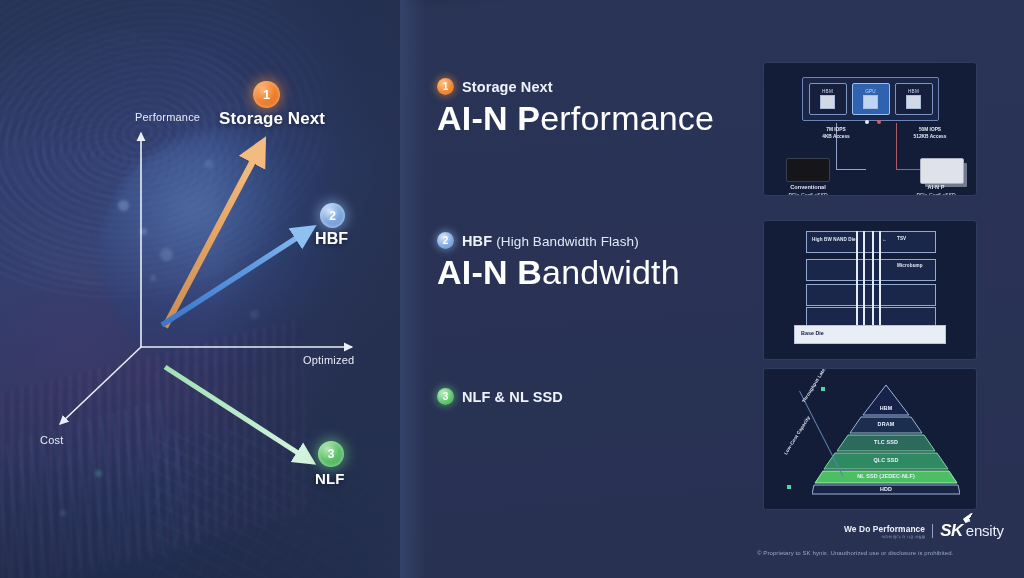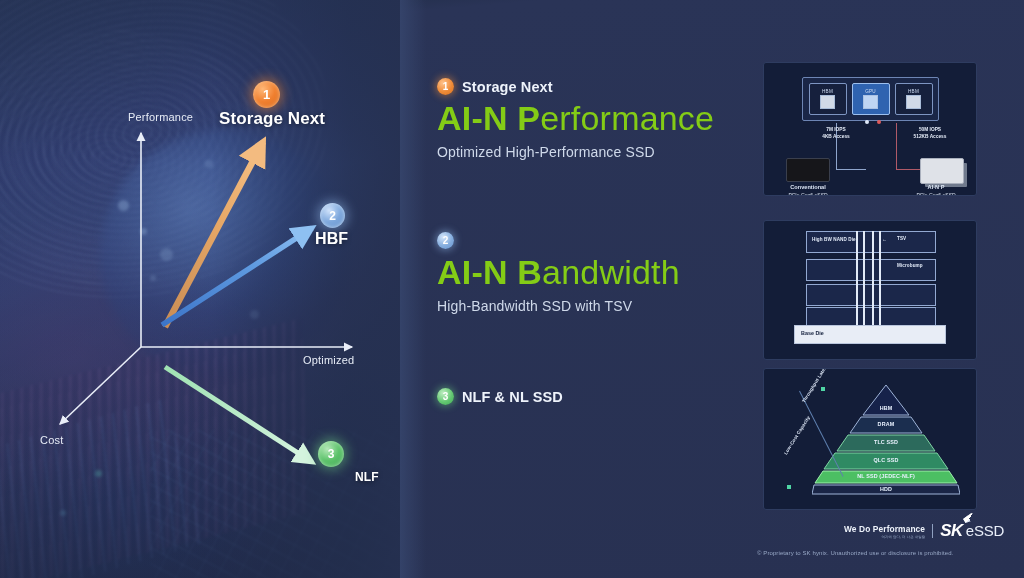--- a/index.html
+++ b/index.html
@@ -85,21 +85,21 @@
   }
   .panel::before{
     content:"";position:absolute;left:0;top:0;width:26px;height:100%;
     background:linear-gradient(90deg, rgba(56,72,112,.75), rgba(40,50,82,0));
   }
 
   
   .axes{position:absolute;left:0;top:0;width:408px;height:578px;}
 
   .lbl{position:absolute;color:#e7ecf6;font-size:11px;letter-spacing:.2px;white-space:nowrap;}
-  .lbl-perf{left:113px;top:111px;padding-left:15px;}
+  .lbl-perf{left:120px;top:111px;padding-left:15px;}
   .lbl-cap{left:303px;top:354px;}
   .lbl-cost{left:40px;top:434px;text-align:right;}
 
   .badge{
     position:absolute;width:27px;height:27px;border-radius:50%;
     display:flex;align-items:center;justify-content:center;
     font-size:13px;font-weight:700;color:#fff;
   }
   .badge.b1{
     left:253px;top:81px;
@@ -113,42 +113,42 @@
   }
   .badge.b3{
     left:318px;top:441px;width:26px;height:26px;font-size:12px;
     background:radial-gradient(circle at 36% 30%, #b5e8b8, #5cc26a 48%, #3da css);
     background:radial-gradient(circle at 36% 30%, #b5e8b8, #5cc26a 48%, #3da453 100%);
     box-shadow:0 0 12px 3px rgba(110,210,130,.48), inset 0 0 4px rgba(230,255,232,.65);
   }
   .kicker{position:absolute;color:#fff;font-weight:700;letter-spacing:.1px;text-shadow:0 1px 5px rgba(0,0,0,.45);}
   .k1{left:219px;top:109px;font-size:17px;}
   .k2{left:315px;top:230px;font-size:16px;}
-  .k3{left:315px;top:470px;font-size:12px;margin-left:40px;}
+  .k3{left:315px;top:470px;font-size:15px;}
 
   
   .block{position:absolute;left:437px;}
   .blk1{top:78px;} .blk2{top:232px;} .blk3{top:388px;}
 
   .blk-head{display:flex;align-items:center;gap:8px;margin-bottom:2px;}
   .dot{
     width:17px;height:17px;border-radius:50%;display:flex;align-items:center;
     justify-content:center;font-size:10px;font-weight:700;color:#fff;flex:0 0 auto;
   }
   .dot.d1{background:radial-gradient(circle at 36% 30%,#ffc38c,#ef8a36 55%,#d97421 100%);
           box-shadow:0 0 7px 2px rgba(240,140,55,.45);}
   .dot.d2{background:radial-gradient(circle at 36% 30%,#d4e6fb,#85adde 55%,#6694cf 100%);
           box-shadow:0 0 7px 2px rgba(150,190,240,.42);}
   .dot.d3{background:radial-gradient(circle at 36% 30%,#bfeec2,#63c871 55%,#41a957 100%);
           box-shadow:0 0 7px 2px rgba(110,210,130,.42);}
   .blk-kicker{color:#eef3fb;font-size:14.5px;font-weight:600;letter-spacing:.1px;}
   .blk-kicker .paren{font-weight:400;font-size:13.5px;color:#e2e9f5;}
 
   .blk-title{
-    color:#84cc16;font-size:34px;line-height:1.12;letter-spacing:.2px;
+    color:#ffffff;font-size:34px;line-height:1.12;letter-spacing:.2px;
     font-weight:300;margin:4px 0 7px 0;
   }
   .blk-title b{font-weight:700;}
   .blk-title .lead{font-weight:700;}
   .blk-sub{color:#cfd9ea;font-size:14px;letter-spacing:.15px;}
 
   
   .thumb{
     position:absolute;left:763px;width:212px;
     background:#131d38;border:1px solid #2e3c60;border-radius:3px;overflow:hidden;
@@ -303,31 +303,32 @@
   <div class="block blk1">
     <div class="blk-head">
       <div class="dot d1">1</div>
       <div class="blk-kicker">
         <span>Storage Next</span><span class="paren"></span>
       </div>
     </div>
     <div class="blk-title">
       <span class="lead">AI-N </span><b>P</b><span>erformance</span>
     </div>
-    <div class="blk-sub">Optimized High-Performance SSD</div>
   </div>
 
   <div class="block blk2">
     <div class="blk-head">
       <div class="dot d2">2</div>
+      <div class="blk-kicker">
+        <span>HBF </span><span class="paren">(High Bandwidth Flash)</span>
+      </div>
     </div>
     <div class="blk-title">
       <span class="lead">AI-N </span><b>B</b><span>andwidth</span>
     </div>
-    <div class="blk-sub">High-Bandwidth SSD with TSV</div>
   </div>
 
   <div class="block blk3">
     <div class="blk-head">
       <div class="dot d3">3</div>
       <div class="blk-kicker">
         <span>NLF &amp; NL SSD</span><span class="paren"></span>
       </div>
     </div>
   </div>
@@ -423,19 +424,19 @@
   </div>
 
   <div class="logo">
     <div class="logo-wdt">
       <div class="l1">We Do Performance</div>
       <div class="l2">여기에 담다, 더 나은 내일을</div>
     </div>
     <div class="logo-bar"></div>
     <div class="logo-sk">
       <span class="sk">SK</span>
-      <span class="hy">eSSD</span>
+      <span class="hy">ensity</span>
       <span class="logo-wing"></span>
     </div>
   </div>
   <div class="copyright">© Proprietary to SK hynix. Unauthorized use or disclosure is prohibited.</div>
 
 </div>
 
 </body></html>

